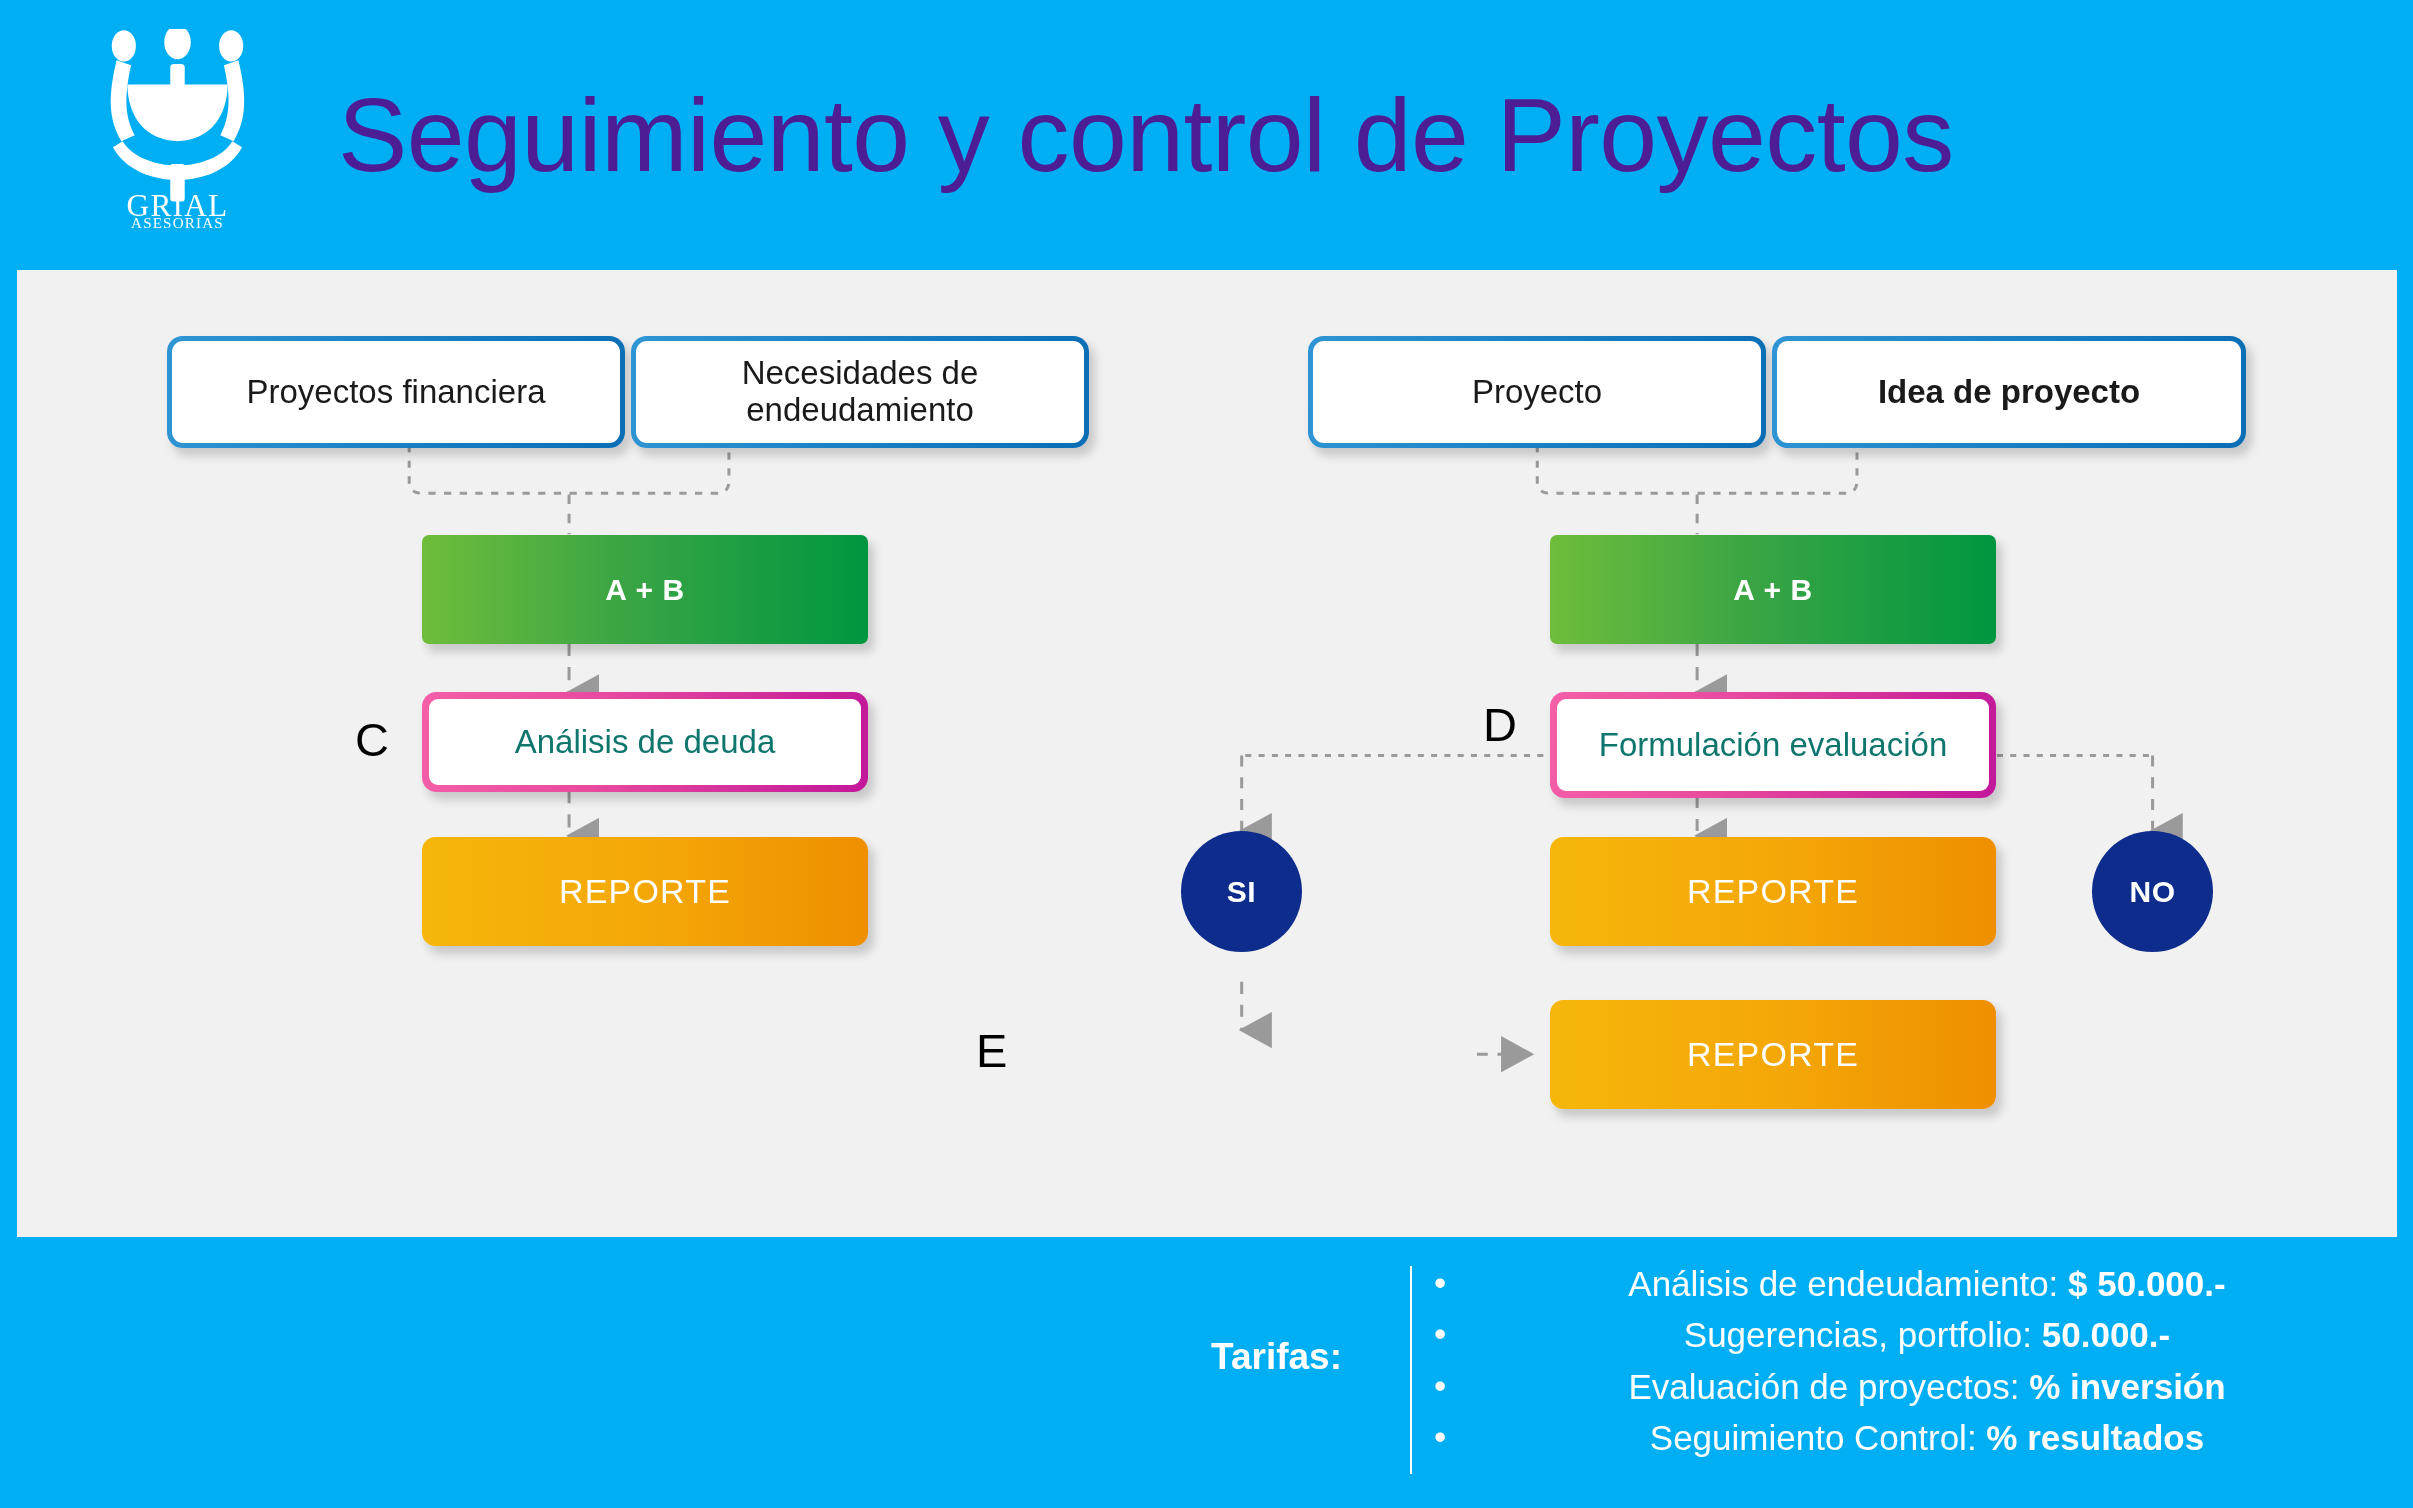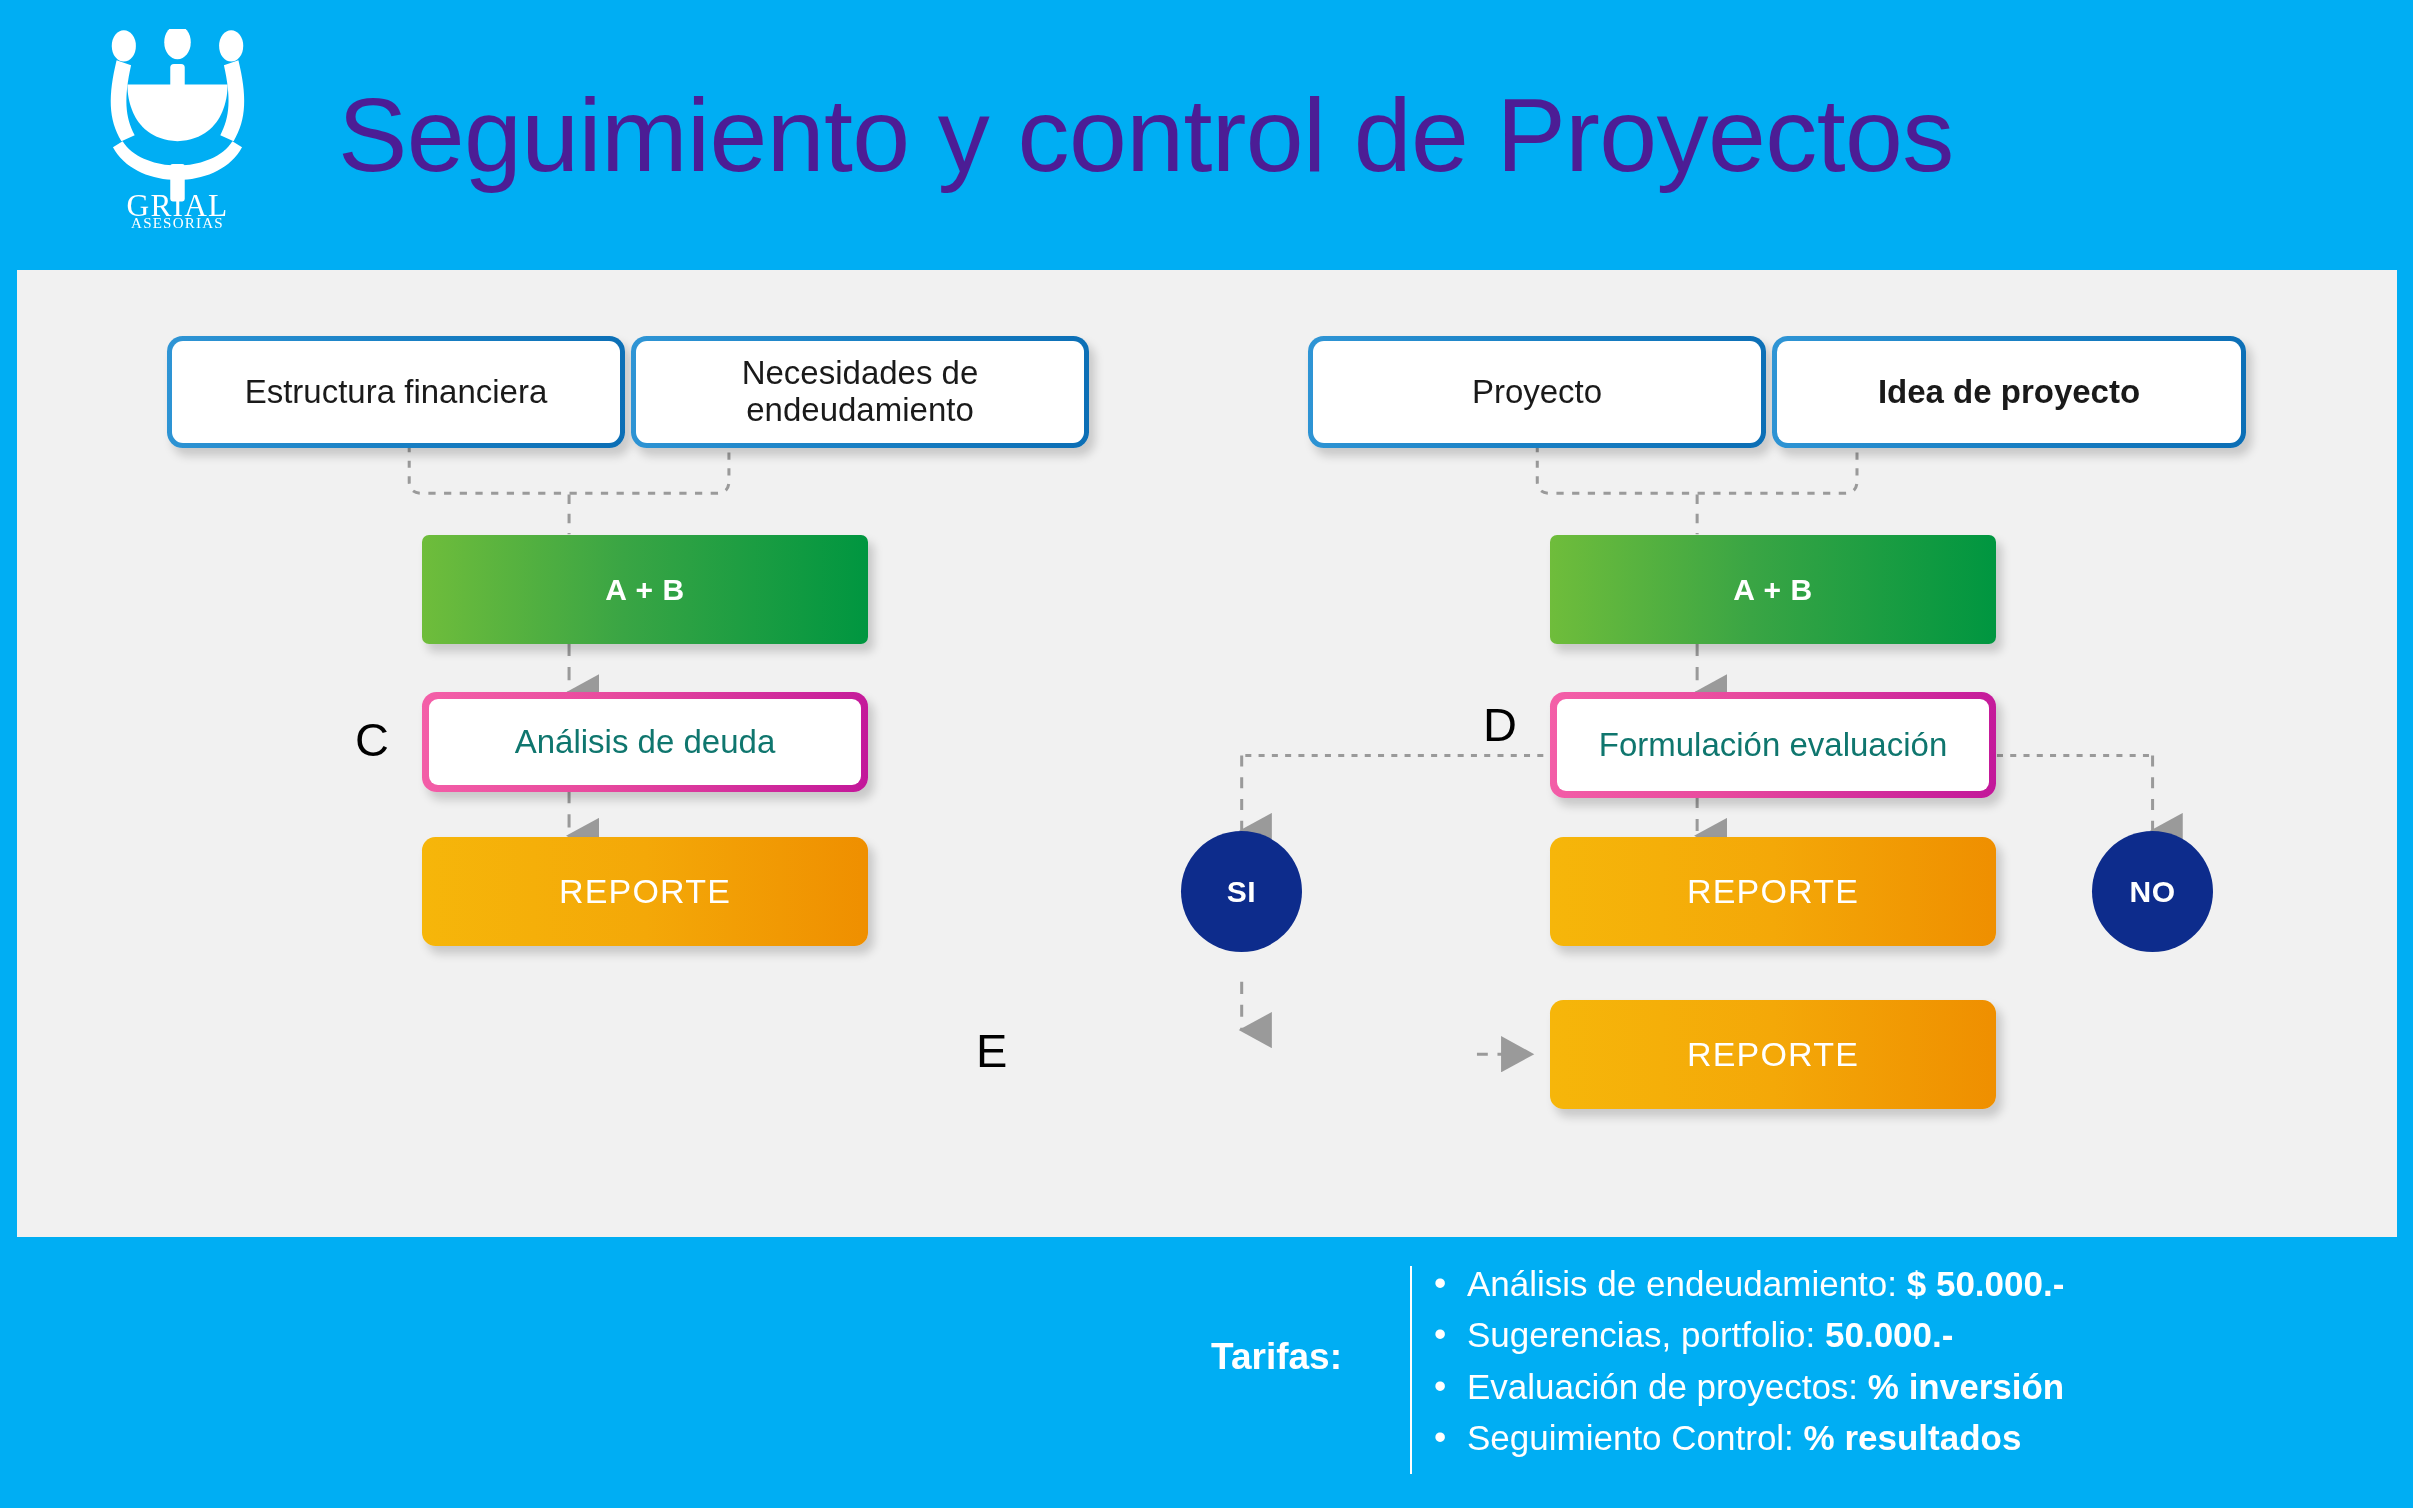--- a/index.html
+++ b/index.html
@@ -158,20 +158,21 @@
     margin:0; padding:0;
     list-style:none;
   }
   #tarifas-list li{
     color:#ffffff;
     font-size:35px;
     line-height:1.47;
     white-space:nowrap;
     position:relative;
     padding-left:33px;
+    text-align:center;
   }
   #tarifas-list li::before{
     content:"\2022";
     position:absolute;
     left:0; top:-1.2px;
     font-size:35px;
   }
   #tarifas-list b{font-weight:bold;}
 </style>
 </head>
@@ -247,21 +248,21 @@
 
         <path d="M2785,872 L2785,938" stroke-dasharray="20 18" marker-end="url(#arw)"></path>
 
         <path d="M2030,1180 L2030,1260" stroke-dasharray="20 18" marker-end="url(#arw)"></path>
 
         <path d="M2420,1300 L2510,1300" stroke-dasharray="18 16" marker-end="url(#arwR)"></path>
       </g>
     </svg>
 
     <div class="node box-blue" style="left:150px;top:66px;width:458px;height:112px;">
-      <div class="inner">Estructura financiera</div>
+      <div class="inner">Proyectos financiera</div>
     </div>
 
     <div class="node box-blue" style="left:614px;top:66px;width:458px;height:112px;">
       <div class="inner">Necesidades de endeudamiento</div>
     </div>
 
     <div class="node box-green" style="left:405px;top:265px;width:446px;height:109px;">
       <span>A + B</span>
     </div>
 

